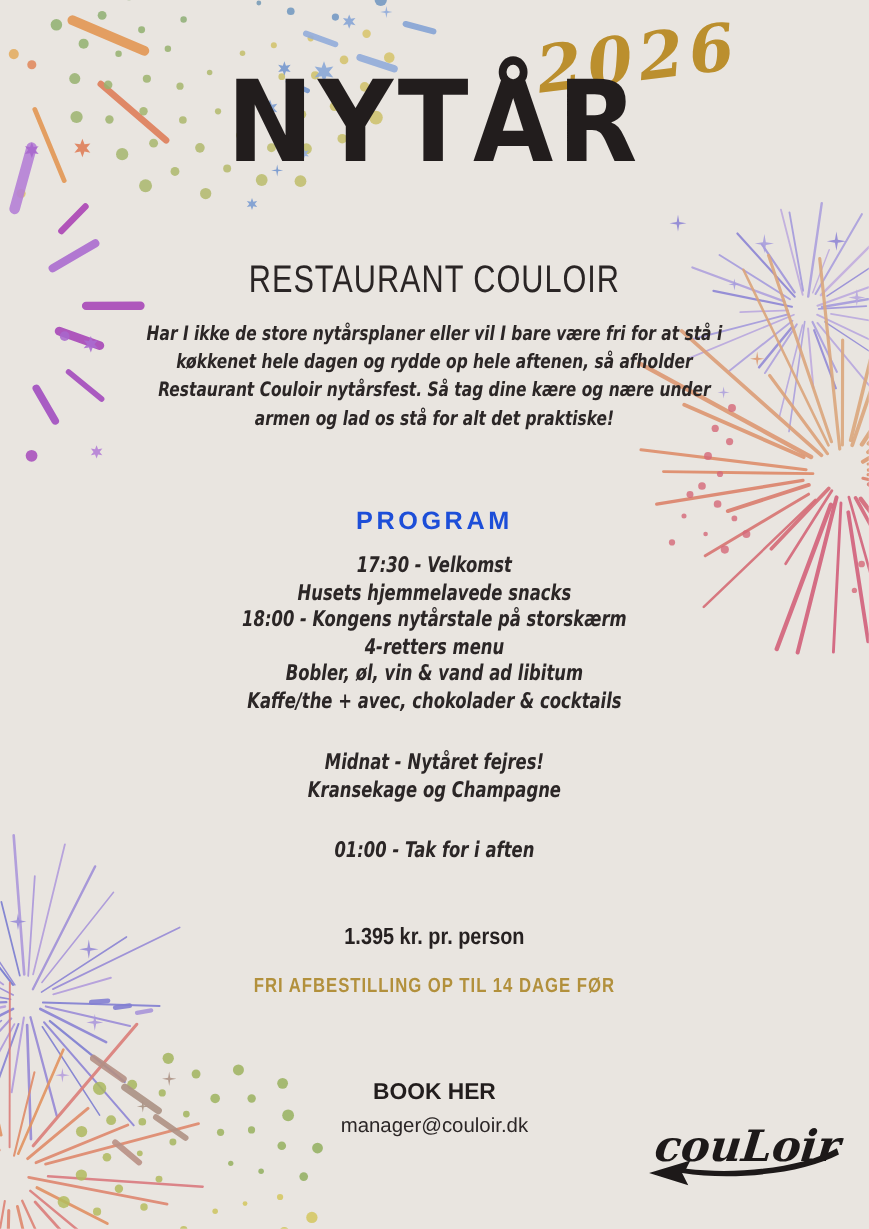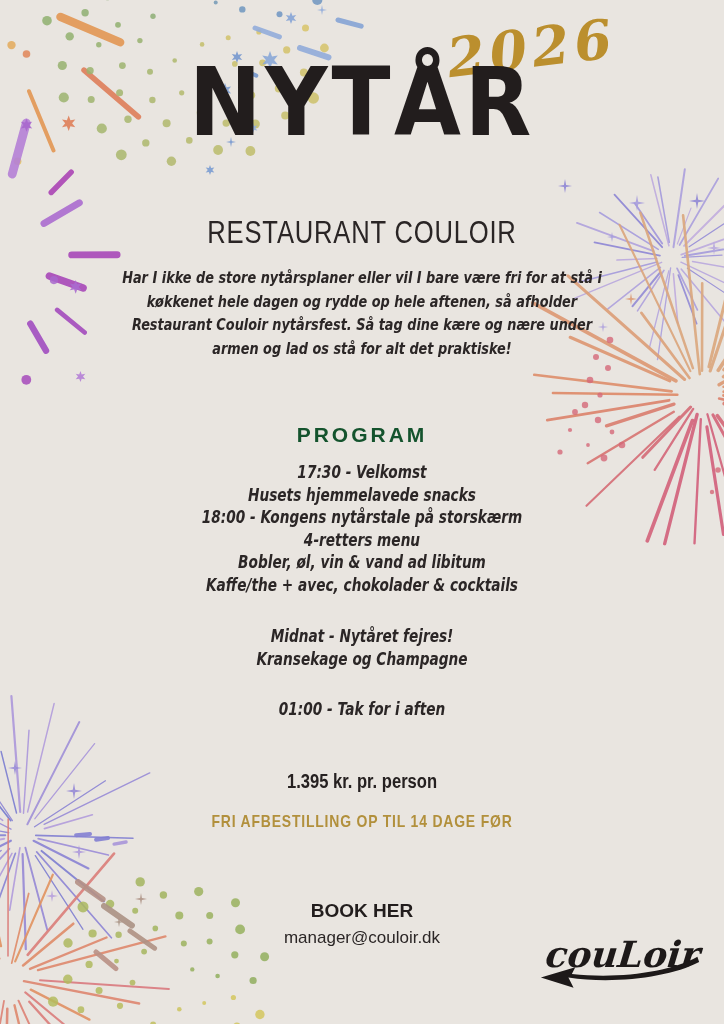--- a/index.html
+++ b/index.html
@@ -33,21 +33,21 @@
   .marker{
     font-family:"DejaVu Sans",sans-serif;font-style:italic;font-weight:600;color:#2b2626;
   }
   .intro{
     top:266px;padding:0 45px;
     font-size:16.5px;line-height:23.5px;
     transform:scaleX(.78);
   }
   .program-heading{
     top:424px;
-    font-weight:700;font-size:21px;line-height:1;letter-spacing:3px;color:#14532d;
+    font-weight:700;font-size:21px;line-height:1;letter-spacing:3px;color:#1d4ed8;
   }
   .pblock{transform:scaleX(.76);}
   .p1{top:461px;}
   .p2{top:625px;}
   .p3{top:698px;}
   .pline{margin:0;font-size:18px;line-height:22.5px;}
   .price{
     top:770px;font-weight:700;font-size:19.5px;line-height:1.2;color:#262121;
     transform:scaleX(.85);
   }

